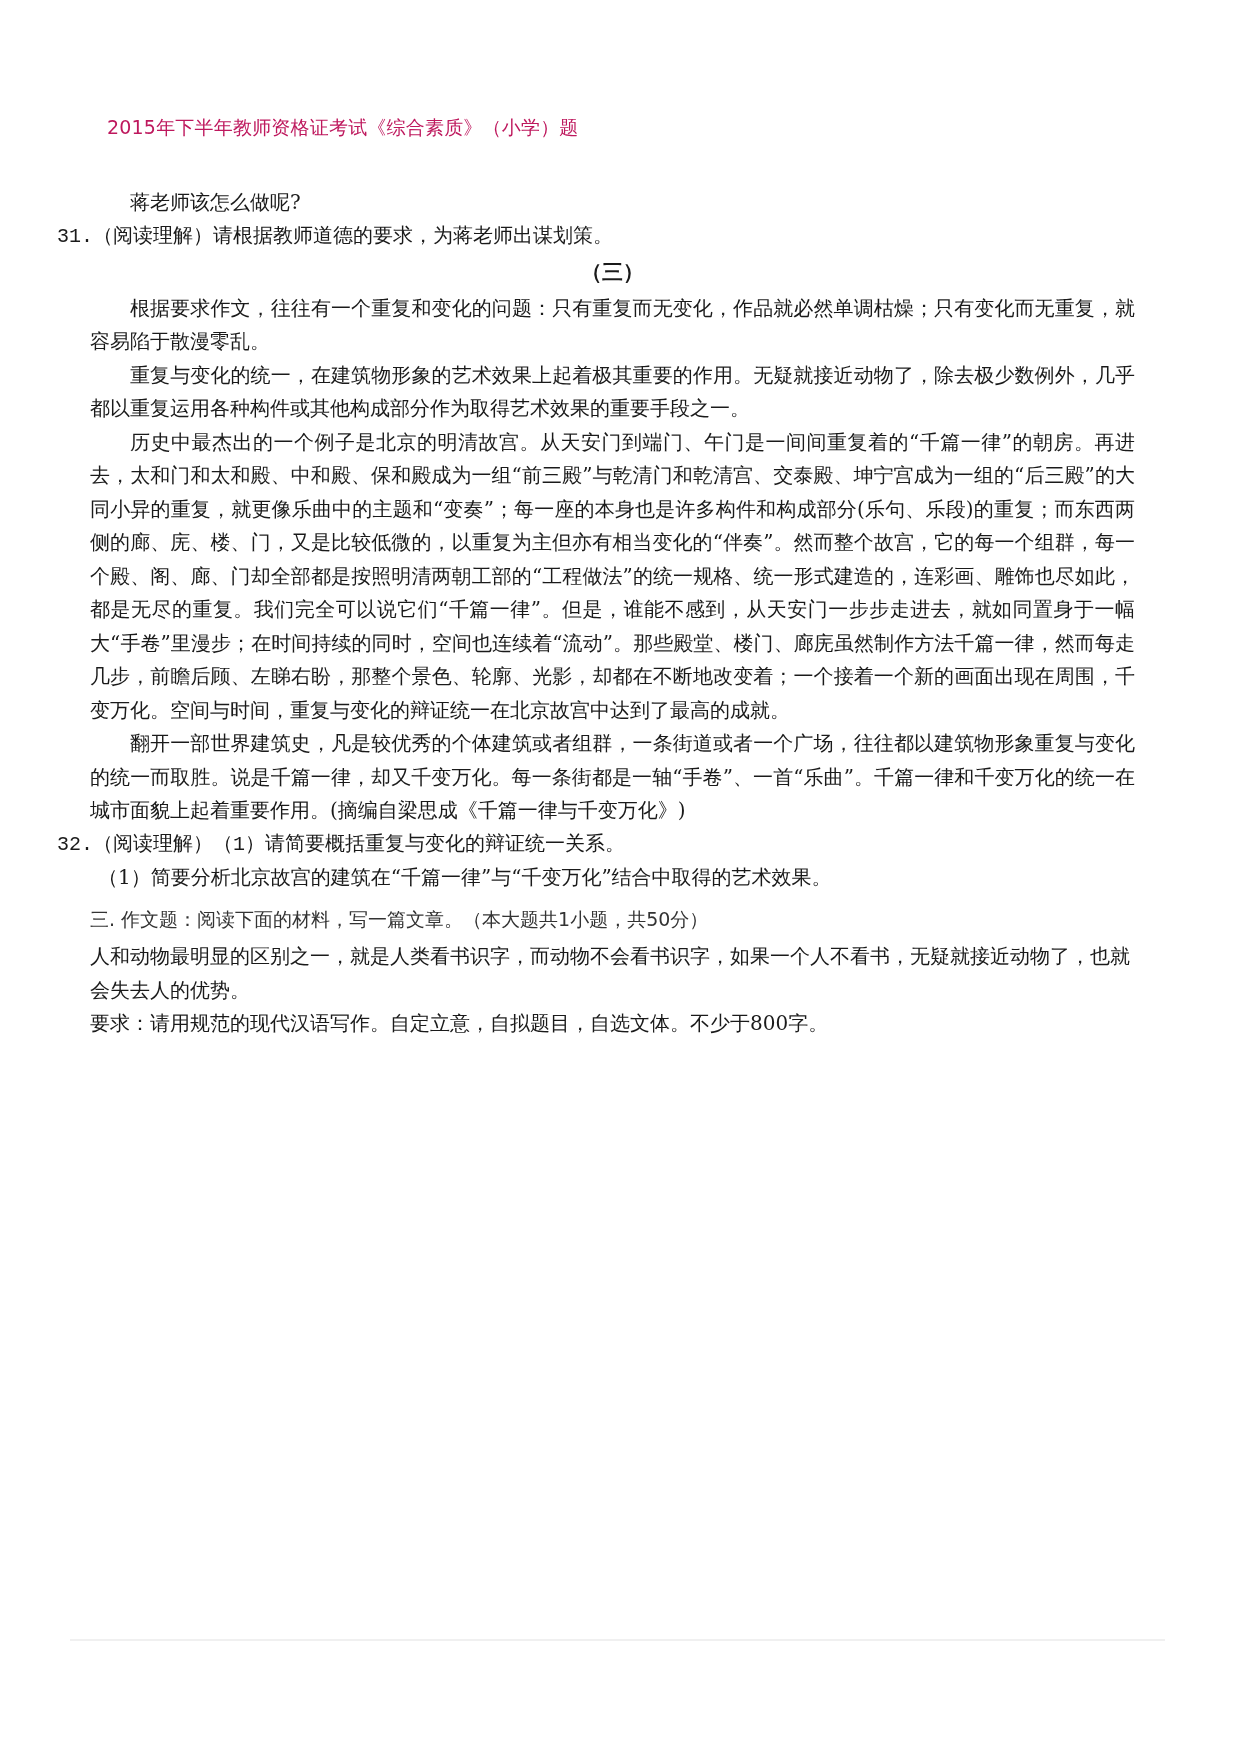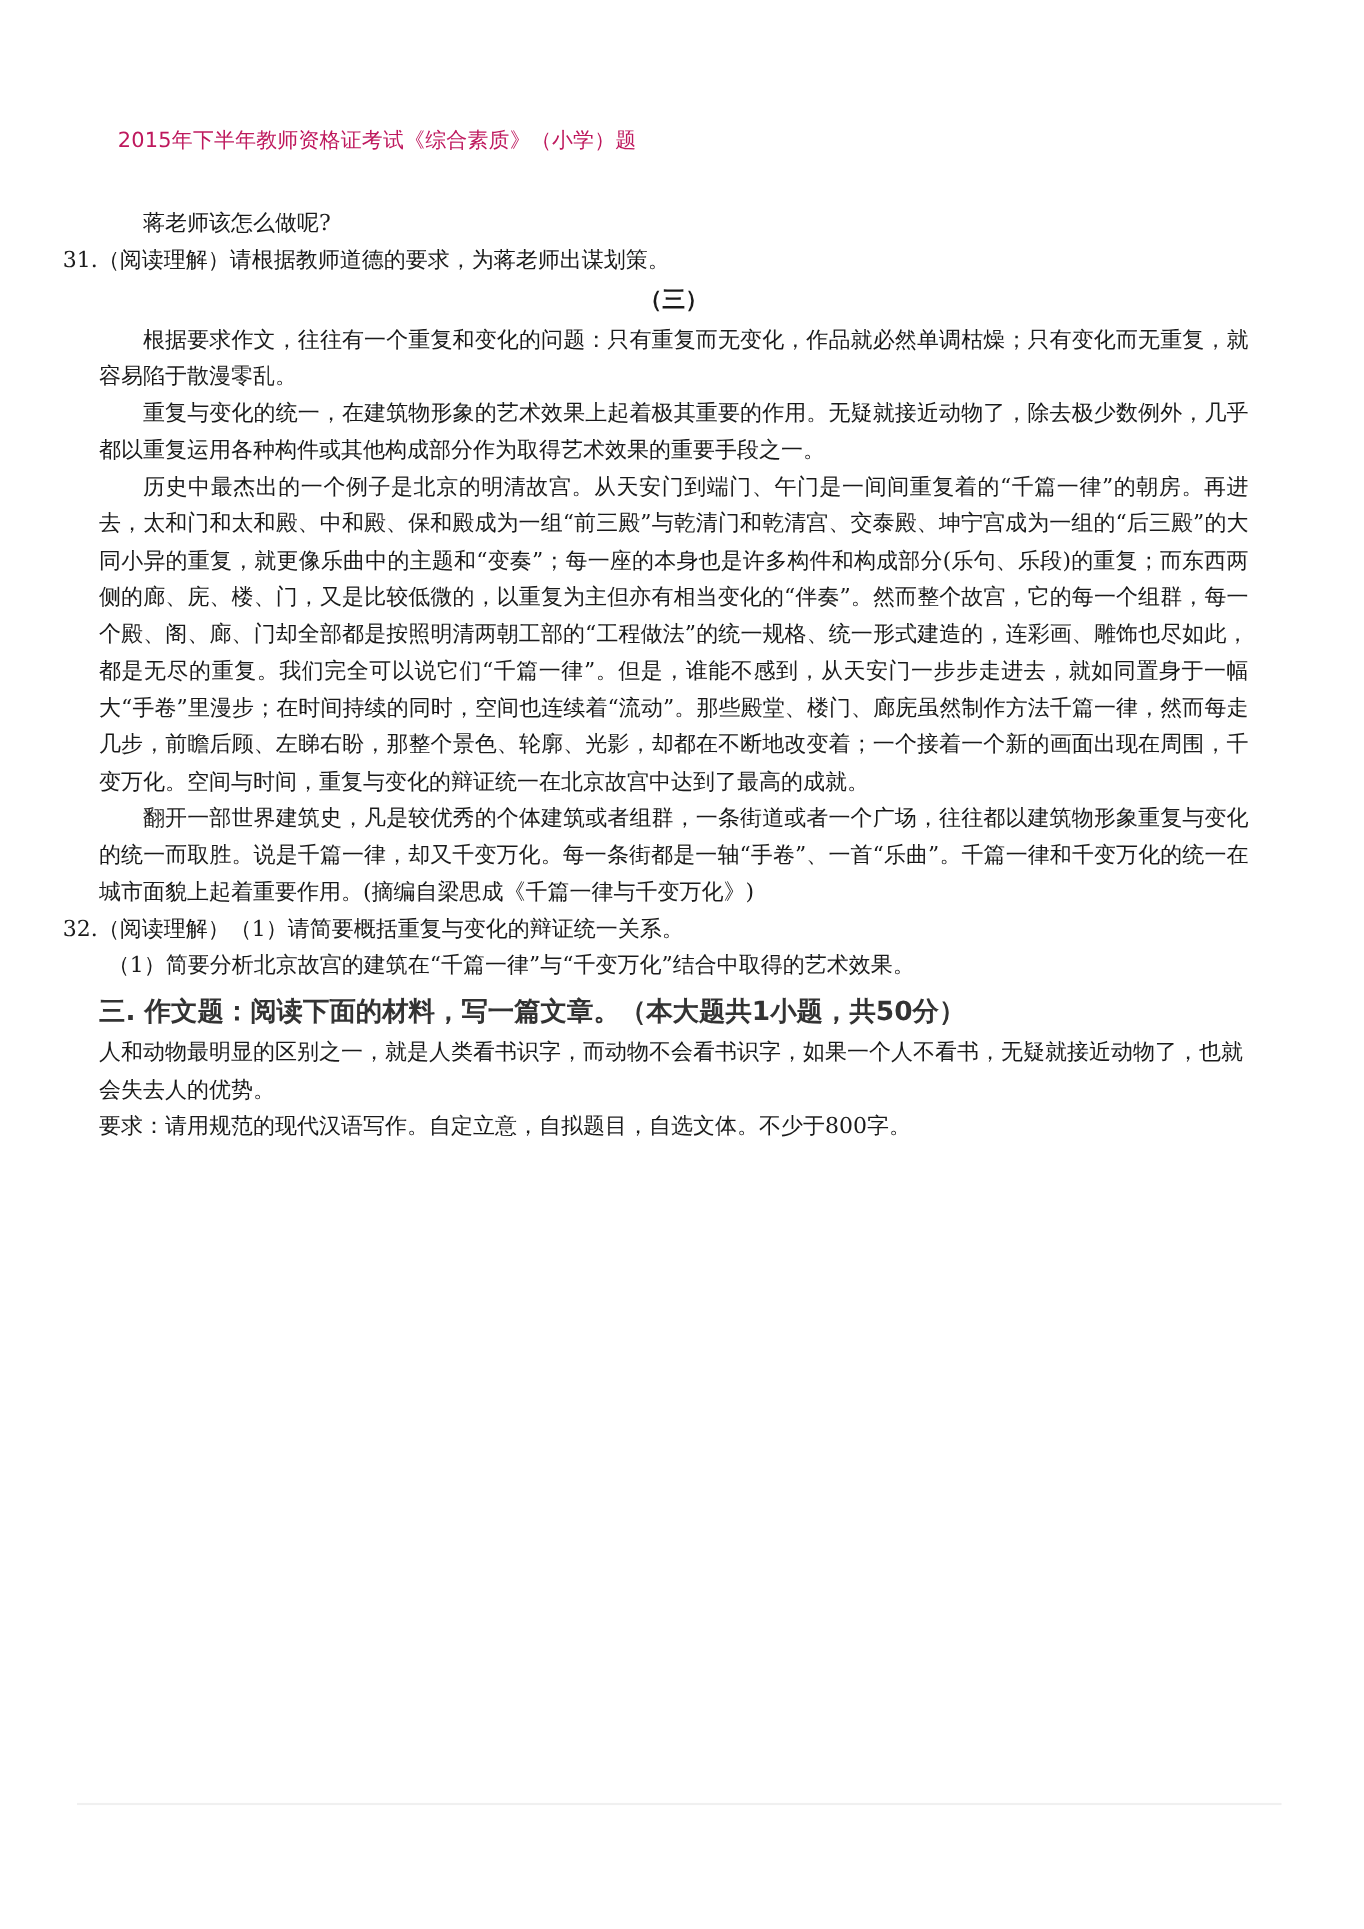--- a/index.html
+++ b/index.html
@@ -35,35 +35,36 @@
       line-height: 33.5px;
     }
     .para {
       margin: 0;
       text-indent: 40px;
       text-align: justify;
     }
     .q {
       margin: 0;
       margin-left: -33px;
+      font-family: Liberation Mono, monospace;
     }
     .q-sub {
       margin: 0;
       margin-left: 8px;
     }
     .section-center {
       text-align: center;
       font-weight: bold;
       margin: 2px 0 3px 0;
       font-size: 21px;
     }
     .section-heading {
       font-family: "DejaVu Sans", "Liberation Sans", sans-serif;
-      font-weight: bold;
-      font-size: 24px;
+      font-weight: normal;
+      font-size: 19px;
       color: #333;
       margin: 8px 0 4px 0;
     }
     .plain {
       margin: 0;
     }
     .footer-rule {
       position: absolute;
       left: 70px;
       top: 1639px;

